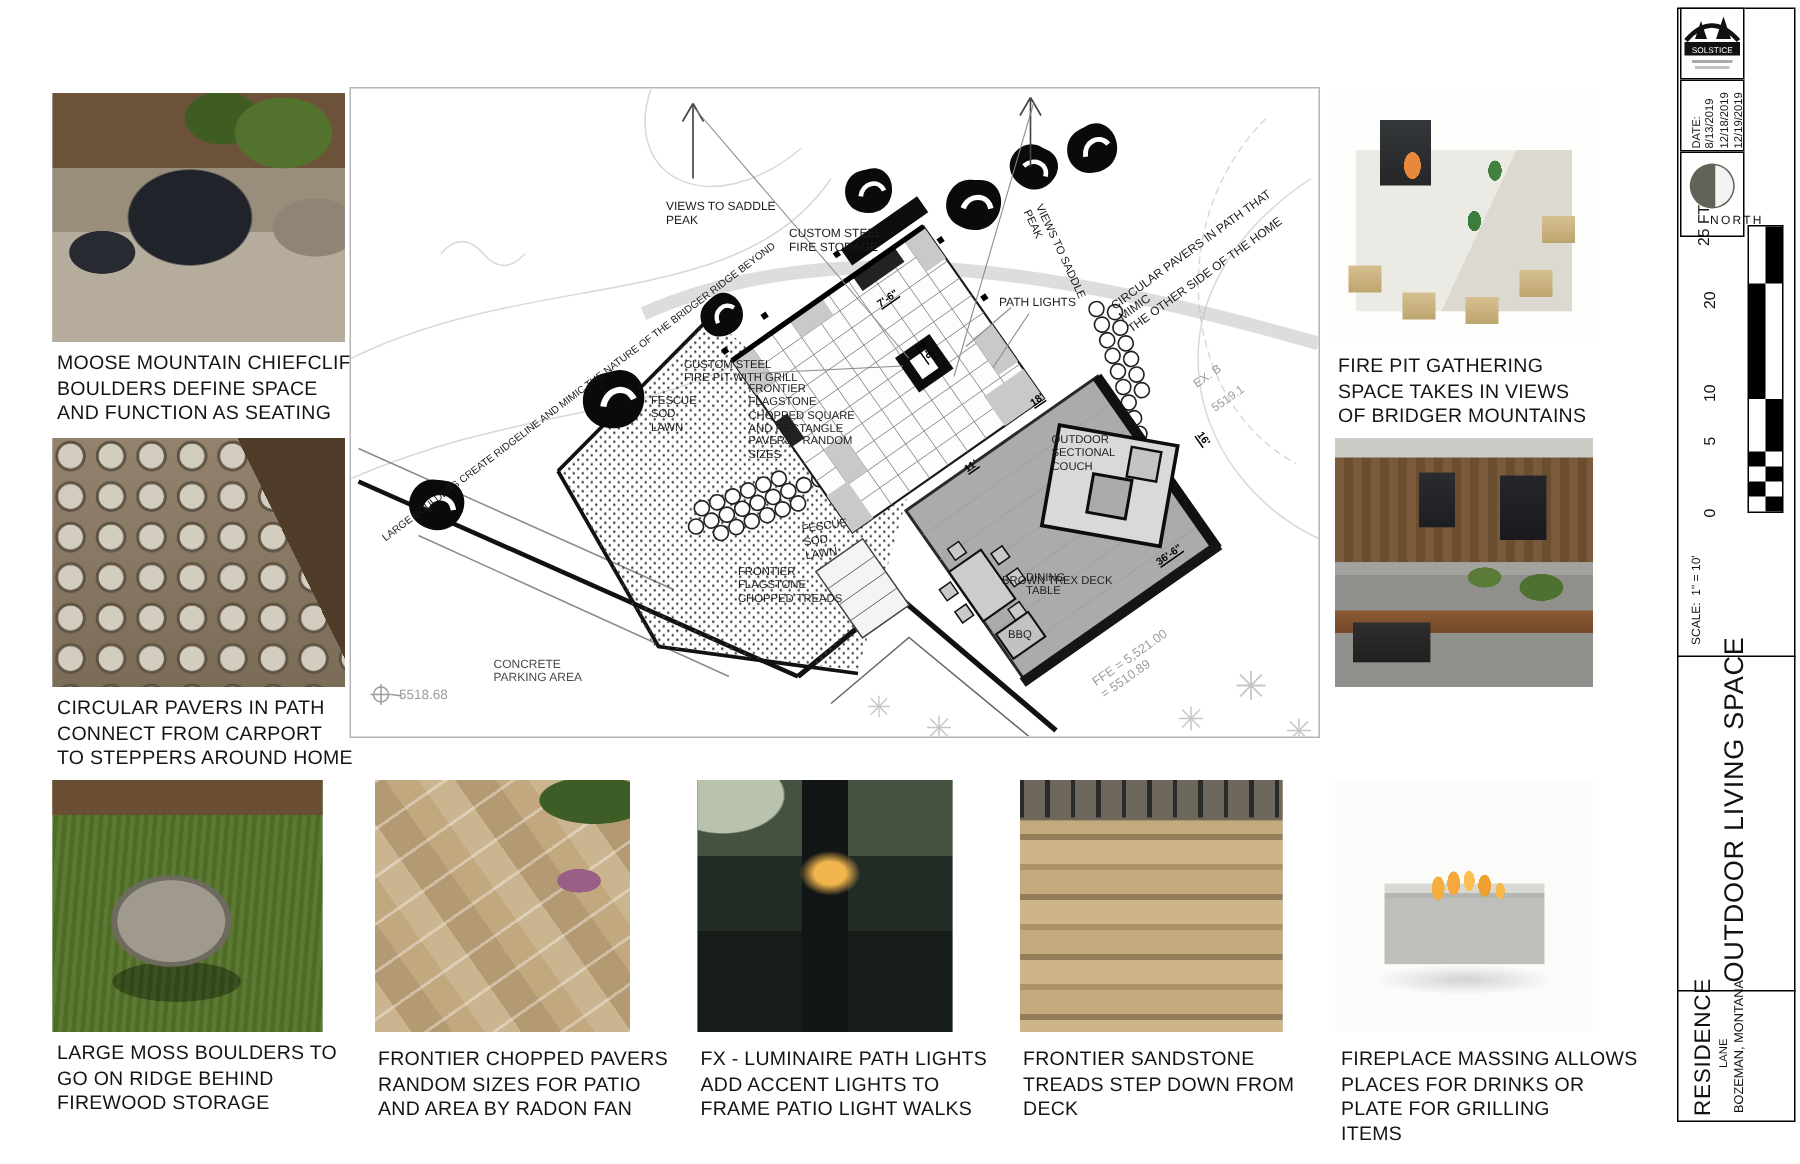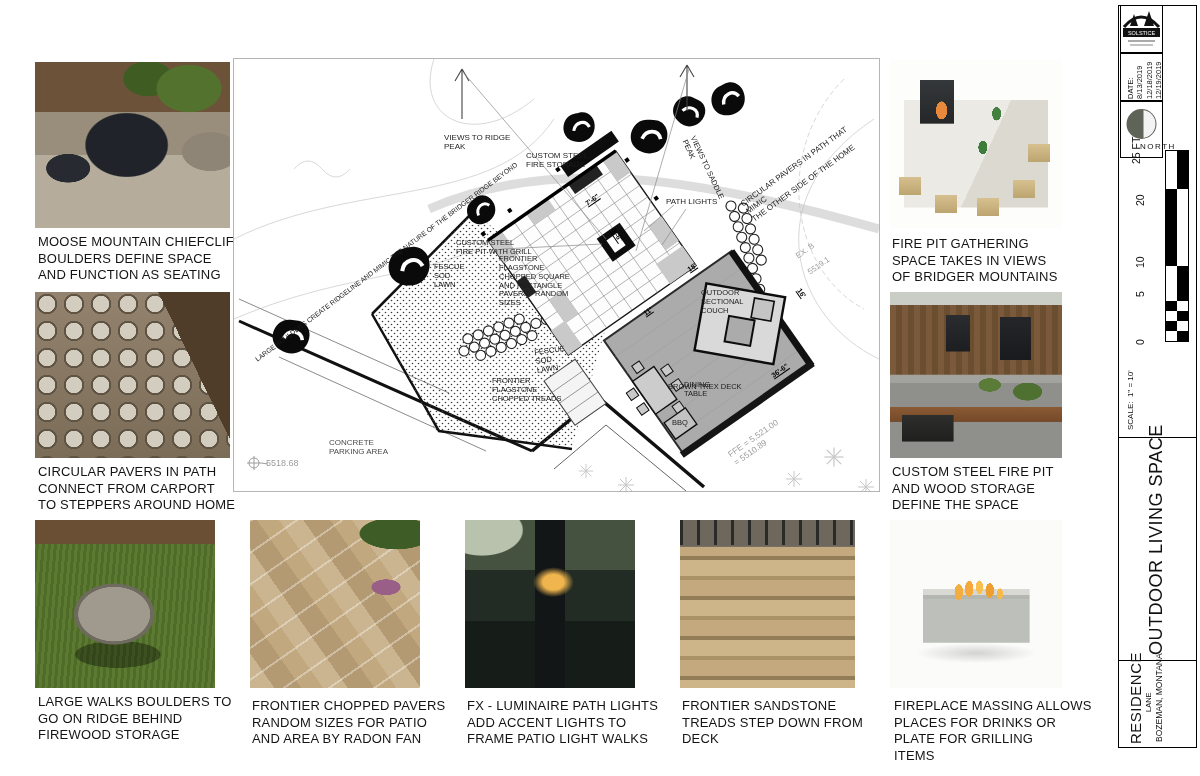--- a/index.html
+++ b/index.html
@@ -119,21 +119,21 @@
   <div class="caption" style="left:38px;top:234px;">MOOSE  MOUNTAIN CHIEFCLIFF
 BOULDERS DEFINE SPACE
 AND FUNCTION AS SEATING</div>
 
   <div class="photo ph2" style="left:35px;top:292px;width:195px;height:166px;"></div>
   <div class="caption" style="left:38px;top:464px;">CIRCULAR PAVERS IN PATH
 CONNECT FROM CARPORT
 TO STEPPERS AROUND HOME</div>
 
   <div class="photo ph3" style="left:35px;top:520px;width:180px;height:168px;"></div>
-  <div class="caption" style="left:38px;top:694px;">LARGE WALKS BOULDERS TO
+  <div class="caption" style="left:38px;top:694px;">LARGE MOSS BOULDERS TO
 GO ON RIDGE BEHIND
 FIREWOOD STORAGE</div>
 
   <div class="photo ph4" style="left:250px;top:520px;width:170px;height:168px;"></div>
   <div class="caption" style="left:252px;top:698px;">FRONTIER CHOPPED PAVERS
 RANDOM SIZES FOR PATIO
 AND AREA BY RADON FAN</div>
 
   <div class="photo ph5" style="left:465px;top:520px;width:170px;height:168px;"></div>
   <div class="caption" style="left:467px;top:698px;">FX - LUMINAIRE PATH LIGHTS
@@ -150,23 +150,20 @@
 PLACES FOR DRINKS OR
 PLATE FOR GRILLING
 ITEMS</div>
 
   <div class="photo ph8" style="left:890px;top:60px;width:172px;height:168px;"></div>
   <div class="caption" style="left:892px;top:236px;">FIRE PIT GATHERING
 SPACE TAKES IN VIEWS
 OF BRIDGER MOUNTAINS</div>
 
   <div class="photo ph9" style="left:890px;top:292px;width:172px;height:166px;"></div>
-  <div class="caption" style="left:892px;top:464px;">CUSTOM STEEL FIRE PIT
-AND WOOD STORAGE
-DEFINE THE SPACE</div>
 
   <div class="plan">
     <svg width="645" height="432" viewBox="0 0 645 432">
       <defs>
         <pattern id="stip" width="6" height="6" patternUnits="userSpaceOnUse">
           <circle cx="1.5" cy="1.5" r="0.8" fill="#3a3a3a"></circle>
           <circle cx="4.5" cy="4.5" r="0.8" fill="#3a3a3a"></circle>
         </pattern>
         <g id="boulder">
           <path d="M0,-11 C7,-13 13,-7 12,1 C11,9 4,13 -4,11 C-12,9 -14,0 -10,-6 C-7,-10 -4,-10 0,-11 Z" fill="#0a0a0a"></path>
@@ -350,21 +347,21 @@
       <use href="#burst" transform="translate(392,426)"></use>
 
       <g stroke="#9c9c9c" fill="none" stroke-width="1">
         <circle cx="20" cy="404" r="5"></circle>
         <line x1="13" y1="404" x2="27" y2="404"></line>
           <line x1="20" y1="397" x2="20" y2="411"></line>
         <line x1="27" y1="404" x2="34" y2="405"></line>
       </g>
     </svg>
 
-    <div class="plan-label" style="left:210px;top:74px;font-size:8px;">VIEWS TO RIDGE
+    <div class="plan-label" style="left:210px;top:74px;font-size:8px;">VIEWS TO SADDLE
 PEAK</div>
     <div class="plan-label" style="left:462px;top:76px;transform:rotate(65deg);">VIEWS TO SADDLE
 PEAK</div>
     <div class="plan-label" style="left:505px;top:142px;transform:rotate(-36deg);font-size:8px;">CIRCULAR PAVERS IN PATH THAT MIMIC
 THE OTHER SIDE OF THE HOME</div>
     <div class="plan-label" style="left:20px;top:298px;transform:rotate(-37deg);font-size:6.8px;white-space:pre;">LARGE BOULDERS CREATE RIDGELINE AND MIMIC THE NATURE OF THE BRIDGER RIDGE BEYOND</div>
     <div class="plan-label" style="left:292px;top:92px;font-size:8px;">CUSTOM STEEL
 FIRE STORAGE</div>
     <div class="plan-label" style="left:432px;top:138px;font-size:8px;">PATH LIGHTS</div>
     <div class="plan-label" style="left:222px;top:180px;">CUSTOM STEEL

